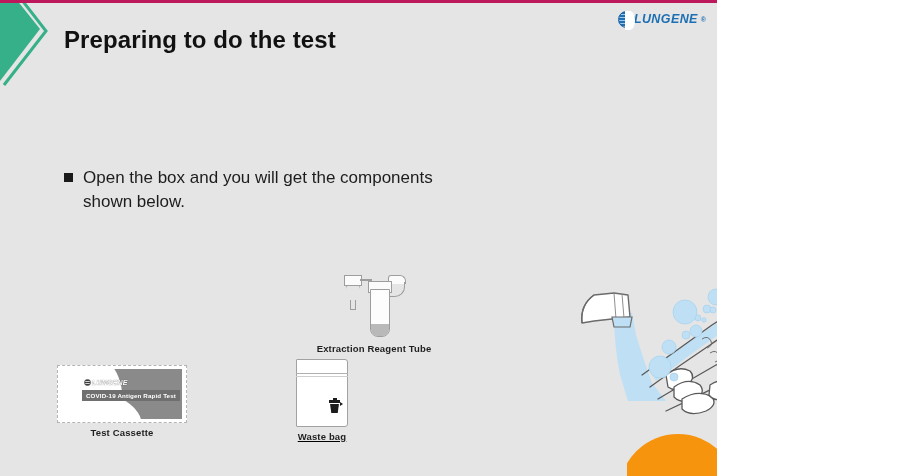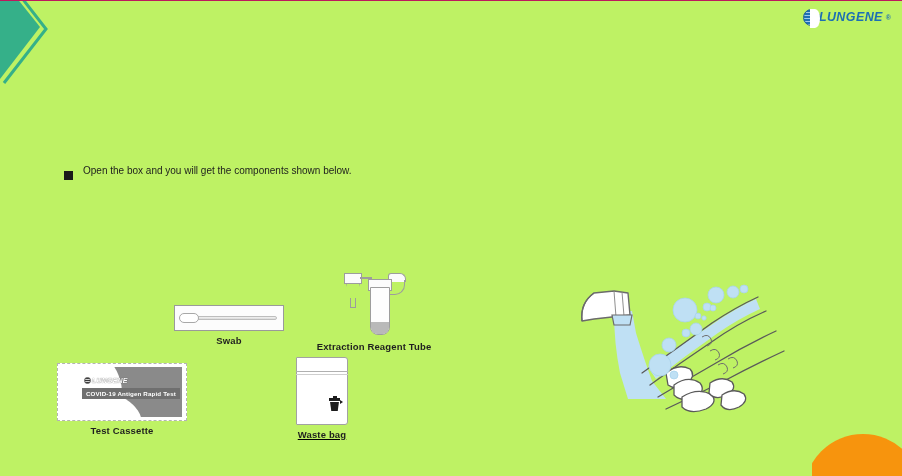--- a/index.html
+++ b/index.html
@@ -5,23 +5,23 @@
   html,body{margin:0;padding:0;}
   body{
     width:902px;height:476px;
     background:#ffffff;
     font-family:"Liberation Sans", sans-serif;
     overflow:hidden;
     position:relative;
   }
   #slide{
     position:absolute;inset:0;
-    width:902px;height:476px;
-    background:#bef264;
-    border-top:1px solid #be185d;
+    width:717px;height:476px;
+    background:#e5e5e5;
+    border-top:3px solid #be185d;
     box-sizing:border-box;
     overflow:hidden;
   }
 
   
   .corner-chevron{
     position:absolute;left:-46px;top:-14px;width:110px;height:108px;
     overflow:visible;
   }
   .corner-blob{
@@ -84,21 +84,21 @@
   
   .col{position:absolute;top:163px;}
   .col-left{left:64px;width:400px;}
   .col-right{left:533px;width:340px;}
 
   .bullet-row{display:flex;align-items:flex-start;gap:10px;}
   .bullet-sq{
     width:9px;height:9px;background:#1a1a1a;flex:0 0 auto;margin-top:7px;
   }
   .bullet-text{
-    font-size:10px;line-height:1.42;color:#1d1d1d;
+    font-size:17px;line-height:1.42;color:#1d1d1d;
   }
 
   
   .components{
     position:absolute;left:52px;top:258px;width:420px;height:200px;
   }
   .comp{position:absolute;text-align:center;}
   .comp-art{position:relative;margin:0 auto;}
   .comp-label{
     font-size:9.5px;font-weight:bold;color:#1f1f1f;letter-spacing:.15px;
@@ -281,40 +281,32 @@
   <div class="corner-blob">
     <div class="ball"></div>
   </div>
 
   <div class="logo">
     <span class="logo-mark"></span>
     <span class="logo-word">LUNGENE</span>
     <span class="logo-reg">®</span>
   </div>
 
+  <div class="title">Preparing to do the test</div>
 
   <div class="col col-left">
     <div class="bullet-row">
       <span class="bullet-sq"></span>
       <span class="bullet-text">Open the box and you will get the components shown below.</span>
     </div>
   </div>
 
   <div class="components">
 
 
-    <div class="comp c-swab">
-      <div class="comp-art" style="width:110px;height:26px;">
-        <div class="swab-box">
-          <div class="swab-stick"></div>
-          <div class="swab-tip"></div>
-        </div>
-      </div>
-      <div class="comp-label">Swab</div>
-    </div>
 
     <div class="comp c-cassette">
       <div class="comp-art" style="width:130px;height:58px;">
         <div class="cassette-box">
           <div class="cassette-inner">
             <div class="cassette-swoosh"></div>
             <div class="cassette-swoosh2"></div>
           </div>
           <div class="cassette-logo">
             <span class="dot"></span>

